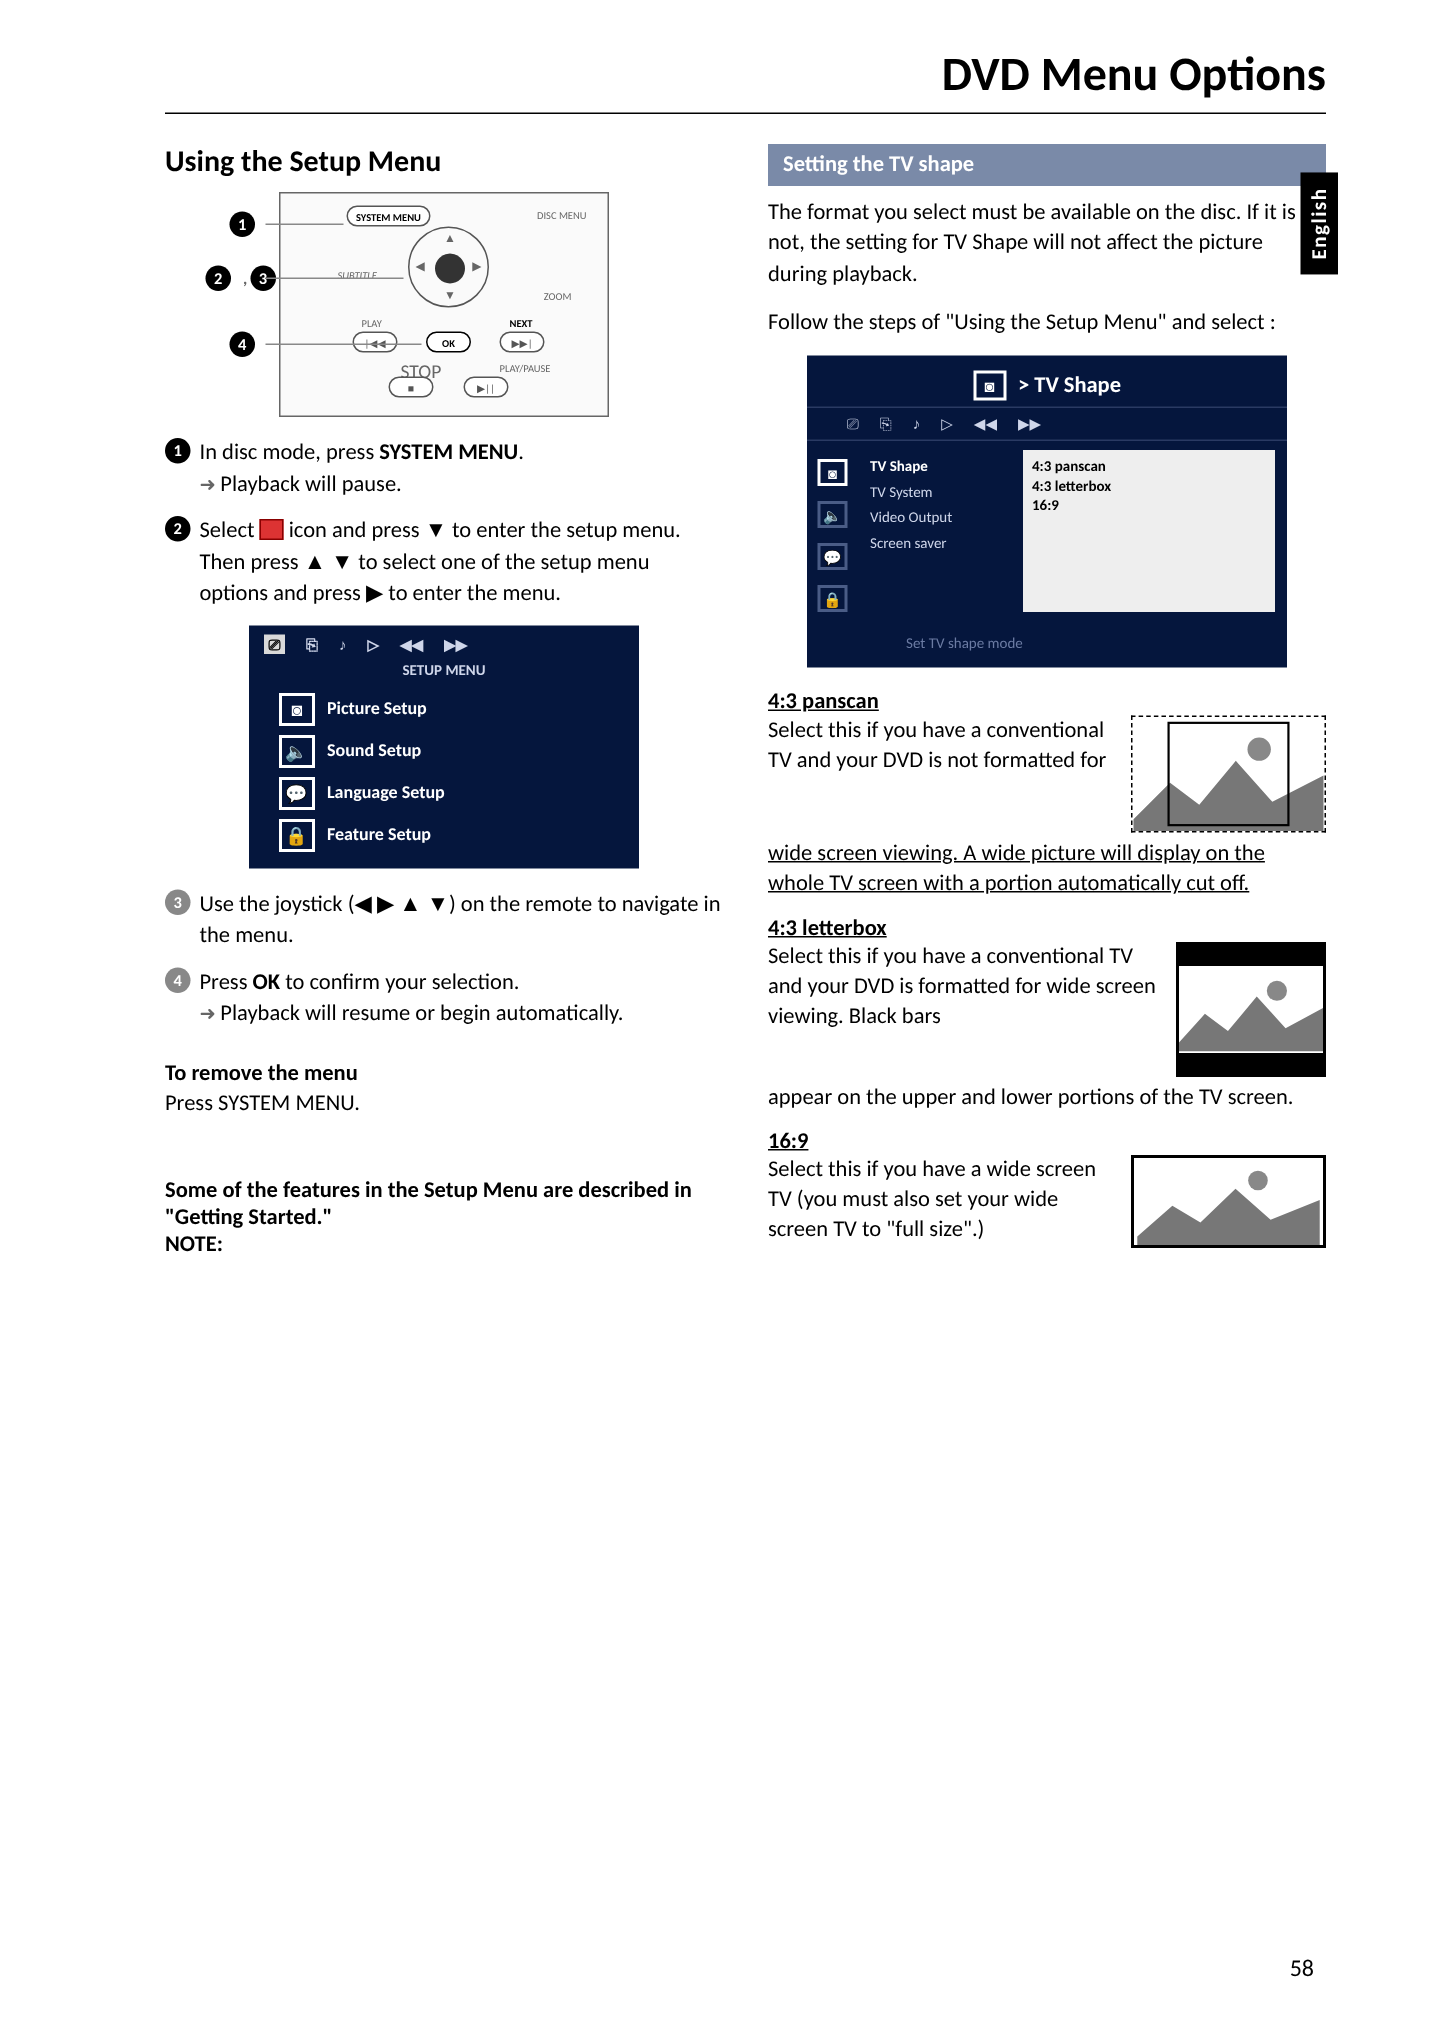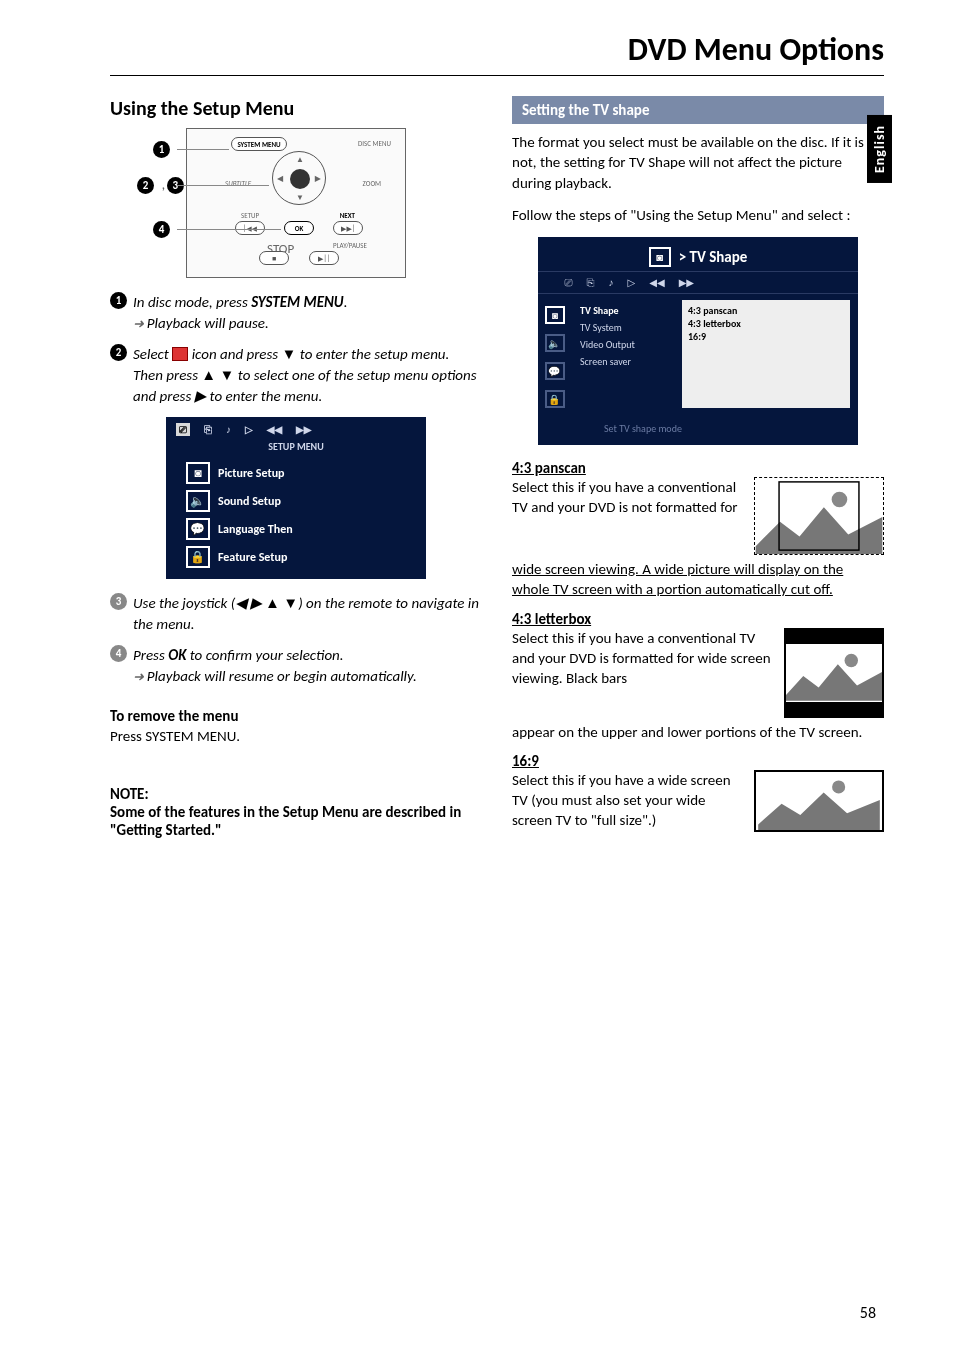--- a/index.html
+++ b/index.html
@@ -44,21 +44,21 @@
     background:#fafafa;
   }
   .step-badge {
     display:inline-flex; align-items:center; justify-content:center;
     width:17px; height:17px; border-radius:50%;
     background:#000; color:#fff; font-size:11px; font-weight:bold;
     margin-right:6px; flex-shrink:0;
   }
   .step-badge.grey { background:#888; }
   .step { display:flex; margin-bottom:10px; line-height:1.4; }
-  .step-body { flex:1;font-style:italic; }
+  .step-body { flex:1; }
   .arrow-line::before { content:"➜ "; color:#666; font-size:13px; }
   .setup-menu-screen {
     width: 260px; margin: 10px auto 14px auto; background:#05163d; color:#fff;
     font-size:12px; font-weight:bold; padding-bottom:8px;
   }
   .setup-top-row { display:flex; gap:14px; padding:6px 10px 4px 10px; font-size:10px; color:#cfd6ea;}
   .setup-top-row .sel { background:#d9d9d9; color:#000; padding:0 3px; }
   .setup-label { font-size:10px; padding:0 10px 6px 10px; color:#cfd6ea;text-align:center;}
   .setup-item { display:flex; align-items:center; gap:8px; padding:3px 20px; }
   .setup-item .ico {
@@ -132,22 +132,22 @@
       <div style="position:absolute;right:14px;top:10px;font-size:7px;">DISC MENU</div>
 
       <div style="position:absolute;left:85px;top:22px;width:54px;height:54px;border:1px solid #555;border-radius:50%;">
         <div style="position:absolute;left:17px;top:17px;width:20px;height:20px;border-radius:50%;background:#333;"></div>
         <div style="position:absolute;left:23px;top:2px;">▲</div>
         <div style="position:absolute;left:23px;bottom:2px;">▼</div>
         <div style="position:absolute;left:4px;top:21px;">◀</div>
         <div style="position:absolute;right:4px;top:21px;">▶</div>
       </div>
       <div style="position:absolute;left:38px;top:50px;font-size:7px;font-style:italic;">SUBTITLE</div>
-      <div style="position:absolute;right:24px;top:50px;font-size:7px;">ZOOM</div>
-      <div style="position:absolute;left:54px;top:82px;font-size:7px;">SETUP</div>
+      <div style="position:absolute;right:24px;top:64px;font-size:7px;">ZOOM</div>
+      <div style="position:absolute;left:54px;top:82px;font-size:7px;">PLAY</div>
       <div style="position:absolute;right:50px;top:82px;font-size:7px;font-weight:bold;color:#000;">NEXT</div>
       <div class="rd-btn" style="left:48px;top:92px;width:30px;height:14px;">|◀◀</div>
       <div class="rd-btn" style="left:97px;top:92px;width:30px;height:14px;font-weight:bold;color:#000;border-color:#000;">OK</div>
       <div class="rd-btn" style="left:146px;top:92px;width:30px;height:14px;">▶▶|</div>
       <div style="position:absolute;left:80px;top:112px;font-size:13px;">STOP</div>
       <div style="position:absolute;right:38px;top:112px;font-size:7px;">PLAY/PAUSE</div>
       <div class="rd-btn" style="left:72px;top:122px;width:30px;height:14px;">■</div>
       <div class="rd-btn" style="left:122px;top:122px;width:30px;height:14px;">▶||</div>
 
       <div style="position:absolute;left:-10px;top:20px;width:52px;height:1px;background:#888;"></div>
@@ -185,21 +185,21 @@
       <div class="setup-item">
         <span class="ico">◙</span>
         <span>Picture Setup</span>
       </div>
       <div class="setup-item">
         <span class="ico">🔈</span>
         <span>Sound Setup</span>
       </div>
       <div class="setup-item">
         <span class="ico">💬</span>
-        <span>Language Then</span>
+        <span>Language Setup</span>
       </div>
       <div class="setup-item">
         <span class="ico">🔒</span>
         <span>Feature Setup</span>
       </div>
     </div>
 
     <div class="step">
       <span class="step-badge grey">3</span>
       <div class="step-body">Use the joystick (◀ ▶ ▲ ▼) on the remote to navigate in the menu.</div>
@@ -210,22 +210,22 @@
       <div class="step-body">
         <span>Press </span><b>OK</b><span> to confirm your selection.</span>
         <div class="arrow-line">Playback will resume or begin automatically.</div>
       </div>
     </div>
 
     <div class="sub-h">To remove the menu</div>
     <div>Press SYSTEM MENU.</div>
 
     <div class="note-block">
+      <p>Some of the features in the Setup Menu are described in "Getting Started."</p>
       <p>NOTE:</p>
-      <p>Some of the features in the Setup Menu are described in "Getting Started."</p>
     </div>
   </div>
 
   <div class="col">
     <div class="section-bar">Setting the TV shape</div>
     <p class="intro">The format you select must be available on the disc.  If it is not, the setting for TV Shape will not affect the picture during playback.</p>
     <p class="intro">
       <span>Follow the steps of "</span><span>Using the Setup Menu</span><span>" and select :</span>
     </p>
 

